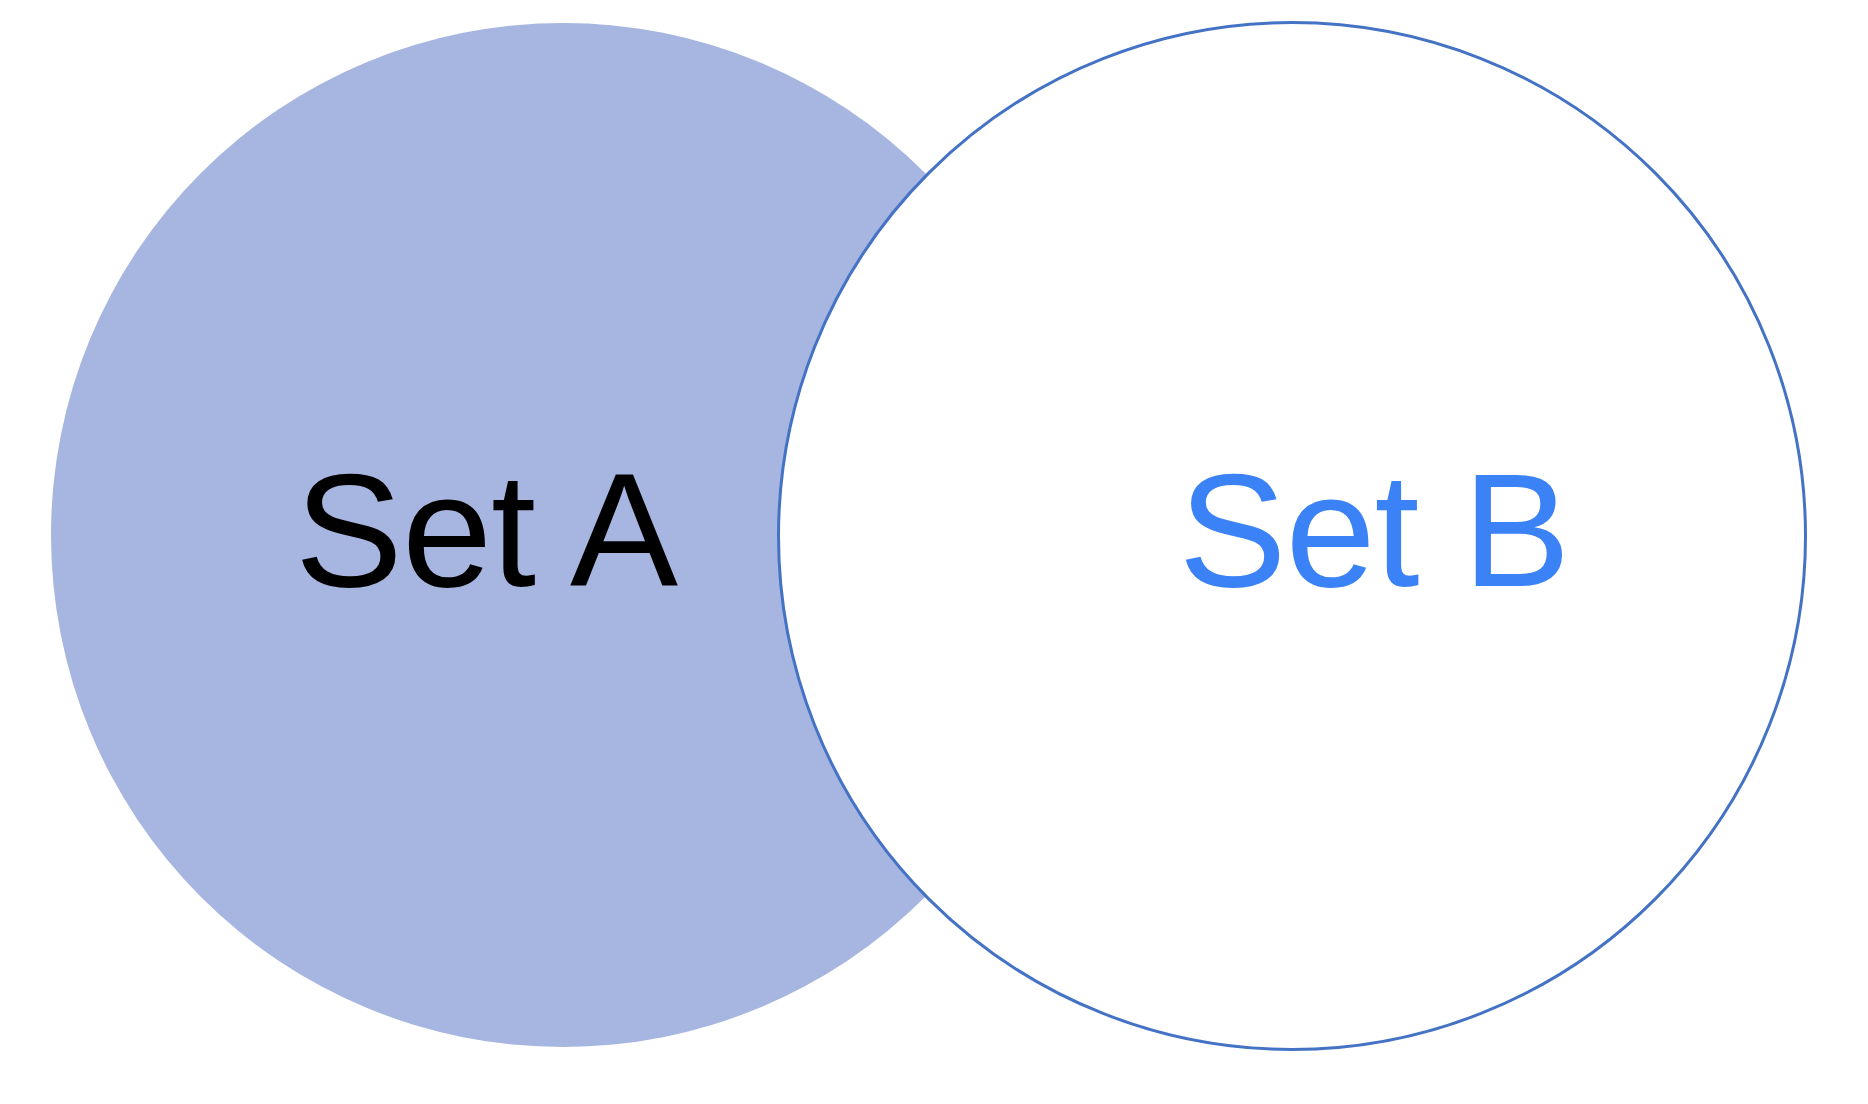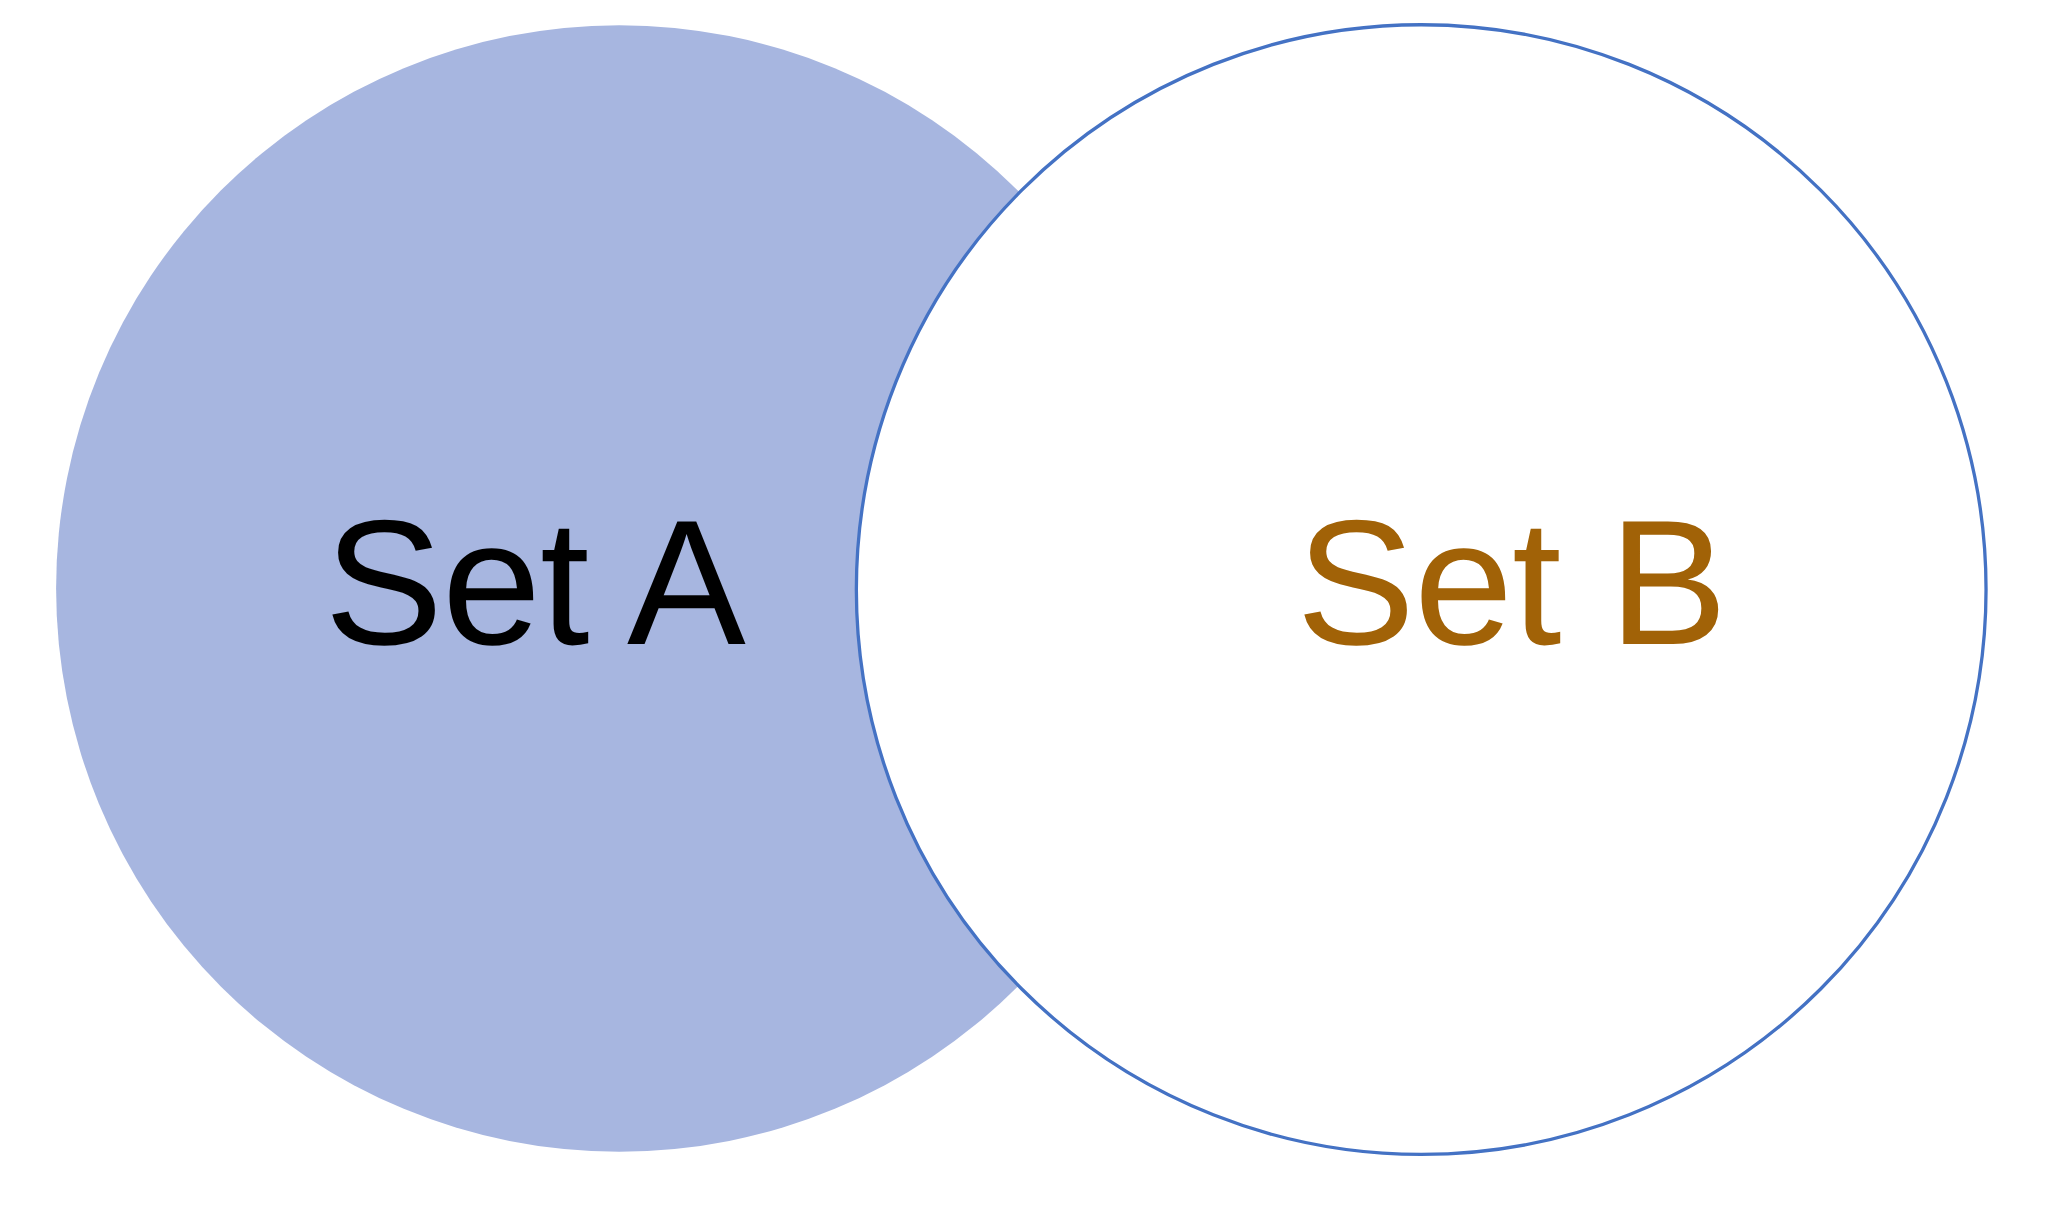--- a/index.html
+++ b/index.html
@@ -62,15 +62,15 @@
 <body>
 
 <div id="canvas" data-bind-css="backgroundColor:diagram.colors.background" style="background-color: rgb(255, 255, 255);">
 
   <div class="circle circle-a" data-bind-css="backgroundColor:diagram.colors.set_a_fill" style="background-color: rgb(167, 182, 224);"></div>
 
   <div class="circle circle-b" data-bind-css="backgroundColor:diagram.colors.set_b_fill;borderColor:diagram.colors.set_b_stroke" style="background-color: rgb(255, 255, 255); border-color: rgb(68, 114, 196);"></div>
 
   <div class="set-label label-a" data-bind="diagram.labels.set_a" data-bind-css="color:diagram.colors.label_text" style="color: rgb(0, 0, 0);">Set A</div>
 
-  <div class="set-label label-b" data-bind="diagram.labels.set_b" data-bind-css="color:diagram.colors.label_text" style="color: #a16207;">Set B</div>
+  <div class="set-label label-b" data-bind="diagram.labels.set_b" data-bind-css="color:diagram.colors.label_text" style="color: #3b82f6;">Set B</div>
 
 </div>
 
 </body></html>

